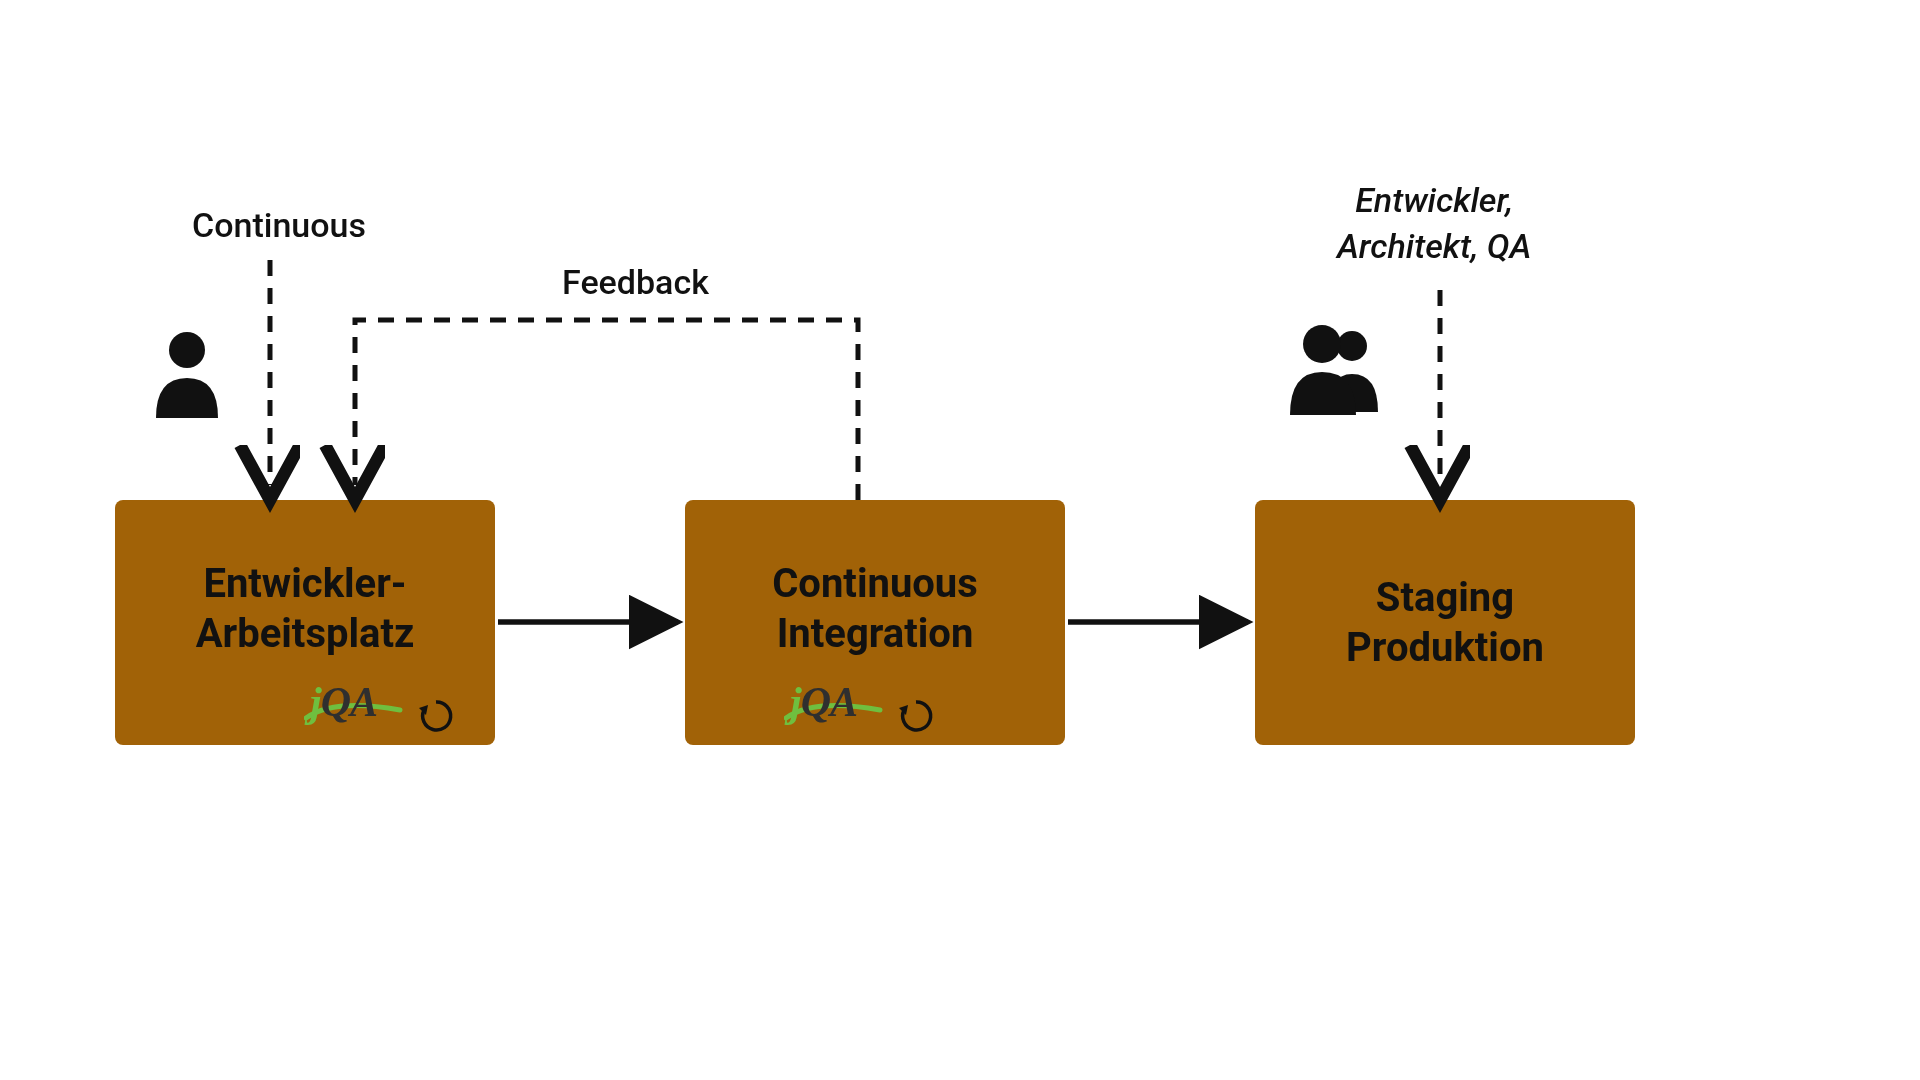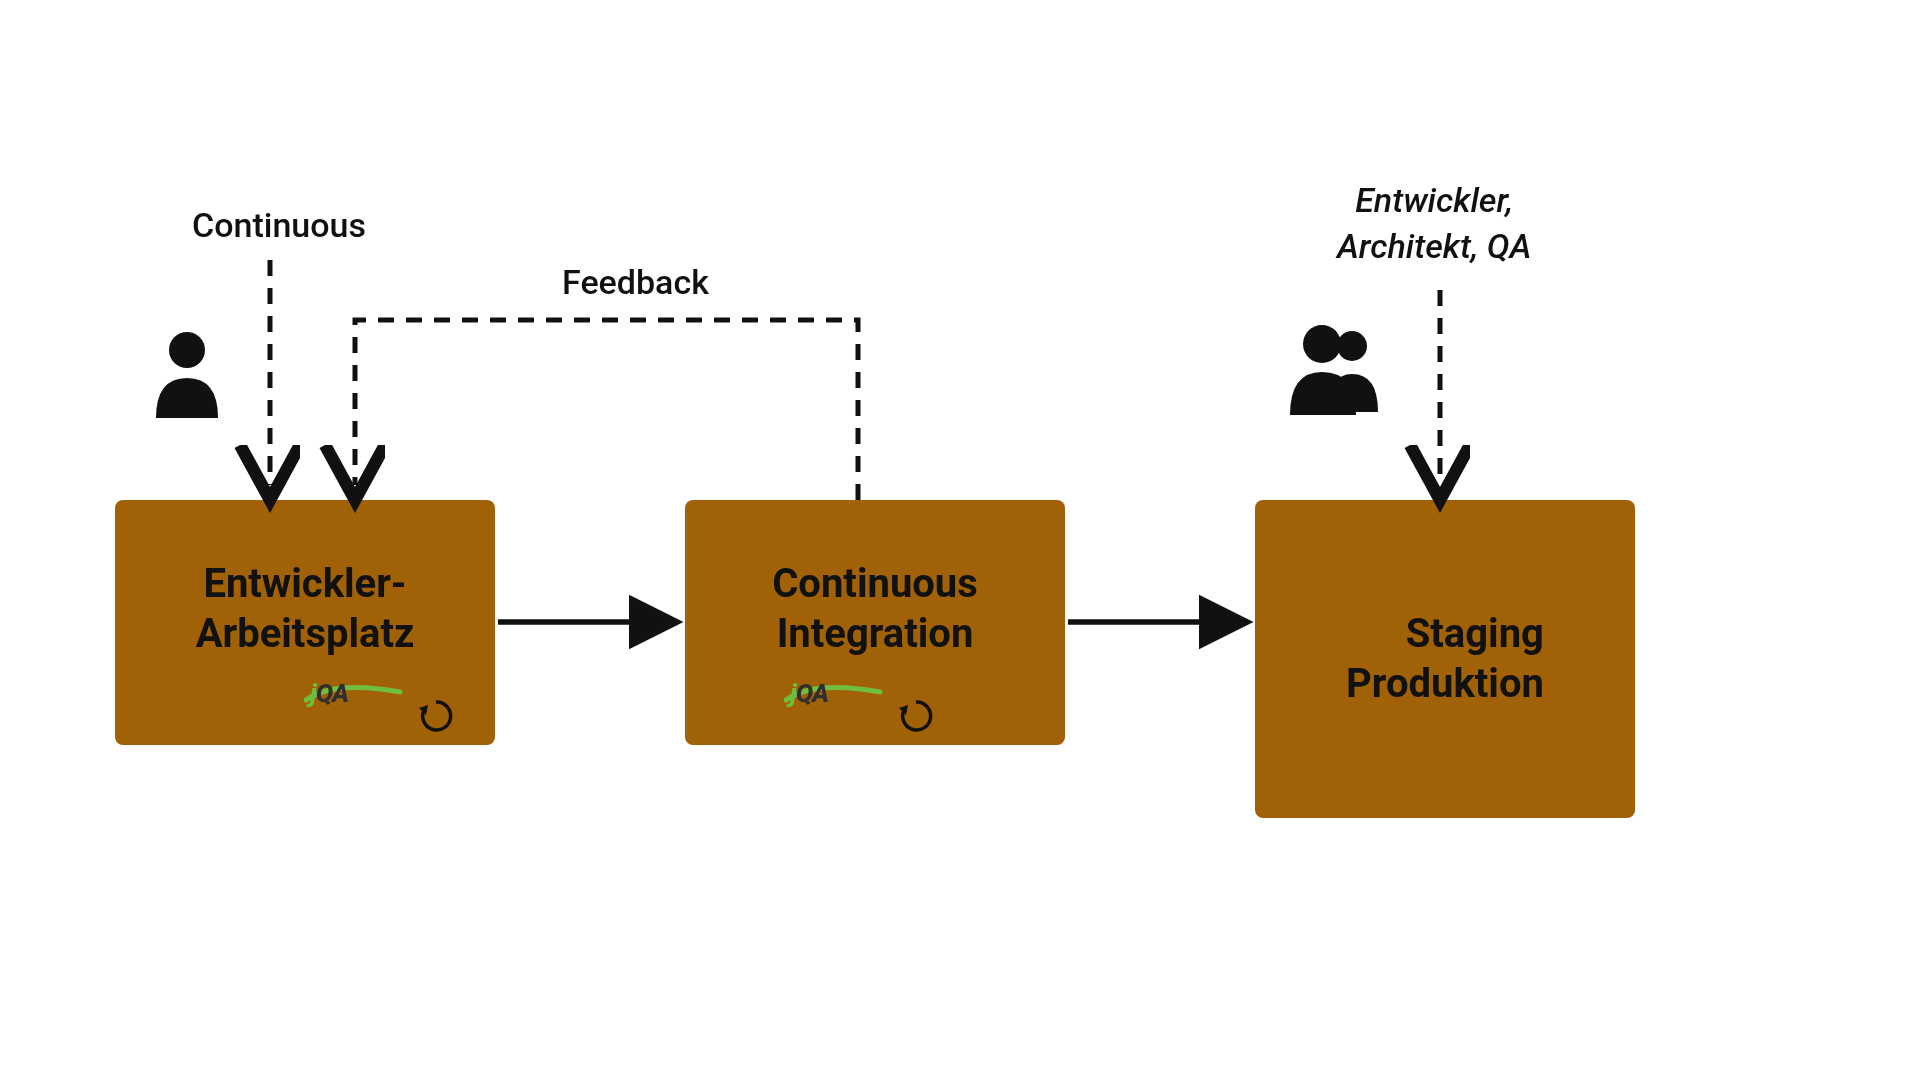--- a/index.html
+++ b/index.html
@@ -44,24 +44,25 @@
     pointer-events: none;
   }
   .jqa {
     position: absolute;
     display: flex;
     align-items: flex-end;
     gap: 6px;
   }
   .jqa-text {
     font-weight: 800;
-    font-size: 26px;
+    font-size: 42px;
     font-style: italic;
     letter-spacing: -1px;
     position: relative;
+    font-family: Liberation Serif, serif;
   }
   .jqa-j { color: #6fbf3f; font-style: italic; }
   .jqa-qa { color: #2f2f2f; }
   .jqa-swoosh {
     position: absolute;
     left: -6px;
     bottom: 2px;
   }
 </style>
 </head>
@@ -96,21 +97,21 @@
   </svg>
   <span class="jqa-text">
     <span class="jqa-j">j</span><span class="jqa-qa">QA</span>
   </span>
 </div>
 <svg style="position:absolute; left:898px; top:698px;" width="36" height="36" viewBox="0 0 36 36">
   <path d="M 18 4 A 14 14 0 1 1 6 12" stroke="#111" stroke-width="3.5" fill="none"></path>
   <polygon points="1,10 10,7 8,17" fill="#111"></polygon>
 </svg>
 
-<div class="box" style="left:1255px; top:500px; width:380px; height:318px;text-align:right;">
+<div class="box" style="left:1255px; top:500px; width:380px; height:245px;">
   <div class="box-title">Staging
 Produktion</div>
 </div>
 
 <div class="actor-label" style="left:192px; top:205px;">Continuous</div>
 
 <div class="actor-label" style="left:562px; top:262px;">Feedback</div>
 
 <div class="actor-label" style="left:1337px; top:178px; line-height:1.35;font-style:italic;">Entwickler,
 Architekt, QA</div>

